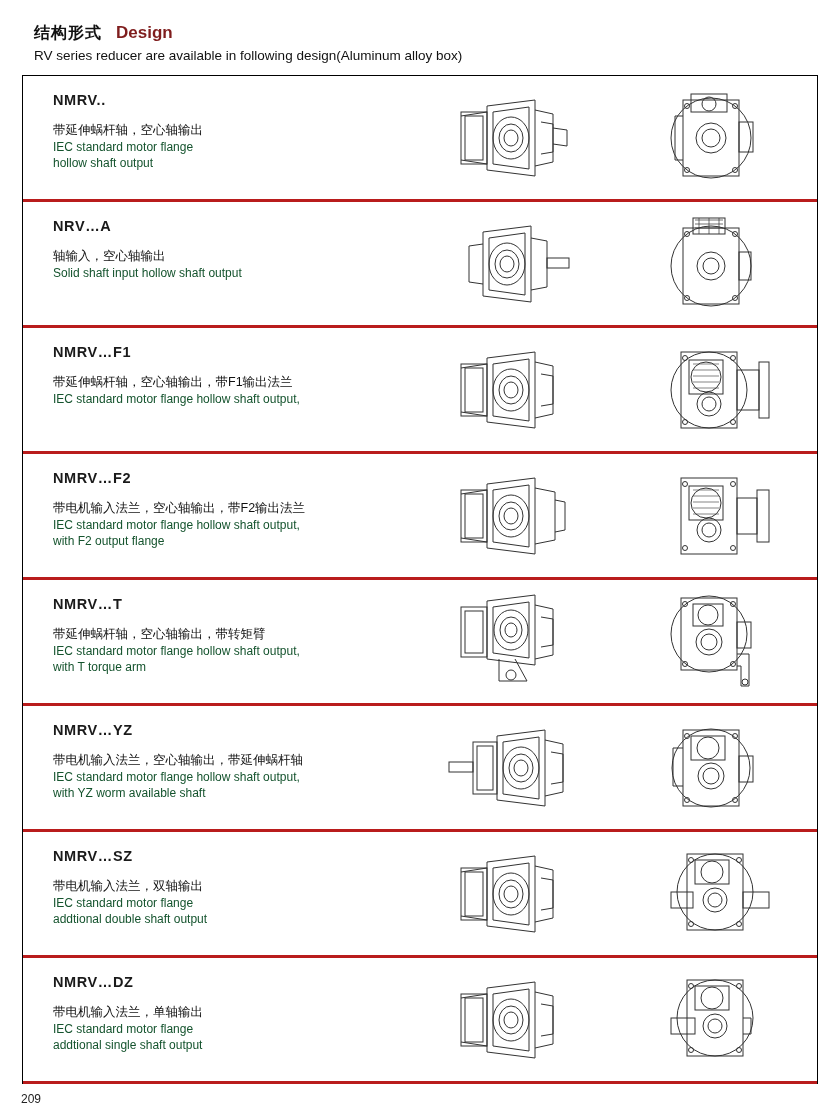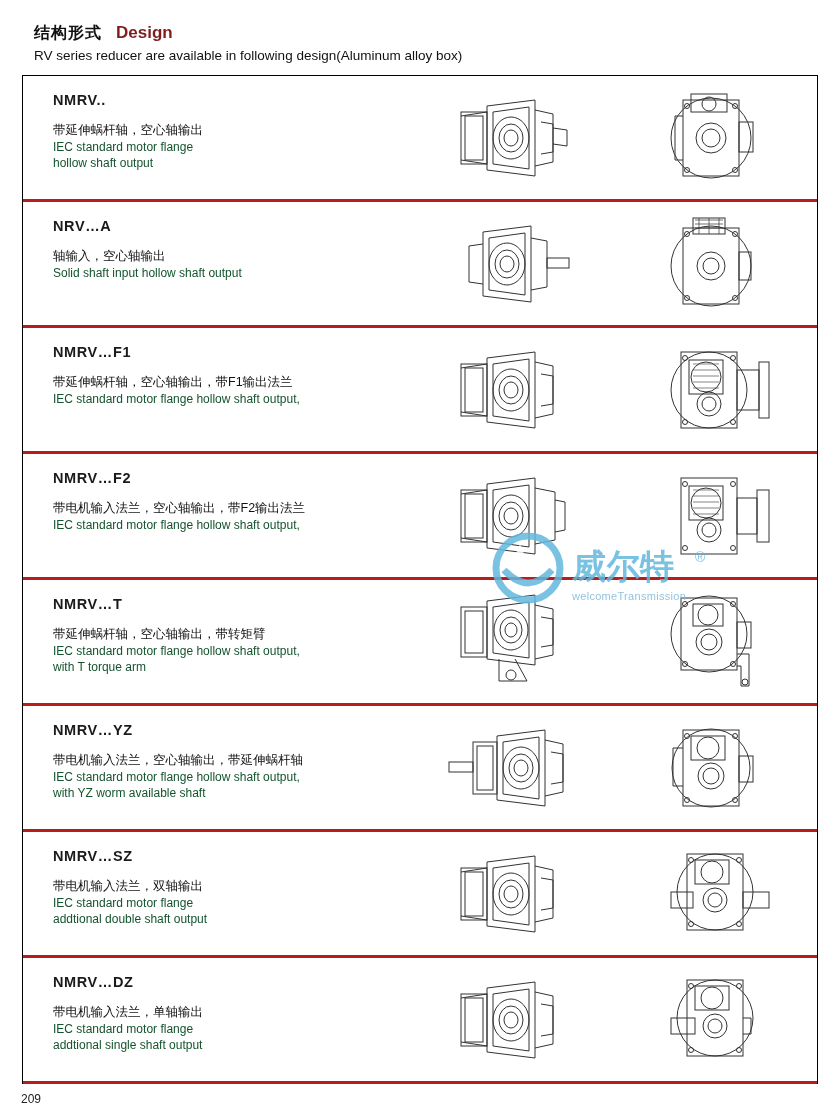--- a/index.html
+++ b/index.html
@@ -214,20 +214,21 @@
           </g>
         </svg>
       </div>
     </div>
 
     <div class="design-row">
       <div class="row-text">
         <div class="model">NMRV…F2</div>
         <div class="desc-cn">带电机输入法兰，空心轴输出，带F2输出法兰</div>
         <div class="desc-en">IEC standard motor flange hollow shaft output,</div>
+        <div class="desc-en">with F2 output flange</div>
       </div>
       <div class="fig-cell">
         <svg class="fig fig-a" width="140" height="100" viewBox="0 0 140 100">
           <g fill="none" stroke="#333" stroke-width="1">
             <rect x="18" y="24" width="26" height="52"></rect>
             <rect x="22" y="28" width="18" height="44"></rect>
             <path d="M44 18 L92 12 L92 88 L44 82 Z"></path>
             <path d="M50 24 L86 19 L86 81 L50 76 Z"></path>
             <ellipse cx="68" cy="50" rx="18" ry="21"></ellipse>
             <ellipse cx="68" cy="50" rx="12" ry="14"></ellipse>
@@ -417,25 +418,15 @@
               <circle cx="86" cy="18" r="2.5"></circle>
             <circle cx="38" cy="82" r="2.5"></circle>
               <circle cx="86" cy="82" r="2.5"></circle>
           </g>
         </svg>
       </div>
     </div>
 
   </div>
 
-  <div class="watermark">
-    <svg width="300" height="90" viewBox="0 0 300 90">
-      <circle cx="38" cy="40" r="32" fill="none" stroke="#63b8dd" stroke-width="7"></circle>
-      <path d="M14 42 q24 26 48 0" fill="none" stroke="#63b8dd" stroke-width="7"></path>
-      <path d="M30 16 l5 12 l12 5 l-12 5 l-5 12 l-5 -12 l-12 -5 l12 -5 z" fill="#ffffff" opacity="0.95"></path>
-      <text x="82" y="50" font-family="'Liberation Sans',sans-serif" font-size="34" font-weight="bold" fill="#63b8dd">威尔特</text>
-      <text x="205" y="34" font-family="'Liberation Sans',sans-serif" font-size="14" fill="#63b8dd">®</text>
-    </svg>
-    <div class="wm-text">welcomeTransmission</div>
-  </div>
 
   <div class="page-number">209</div>
 </div>
 
 </body></html>

